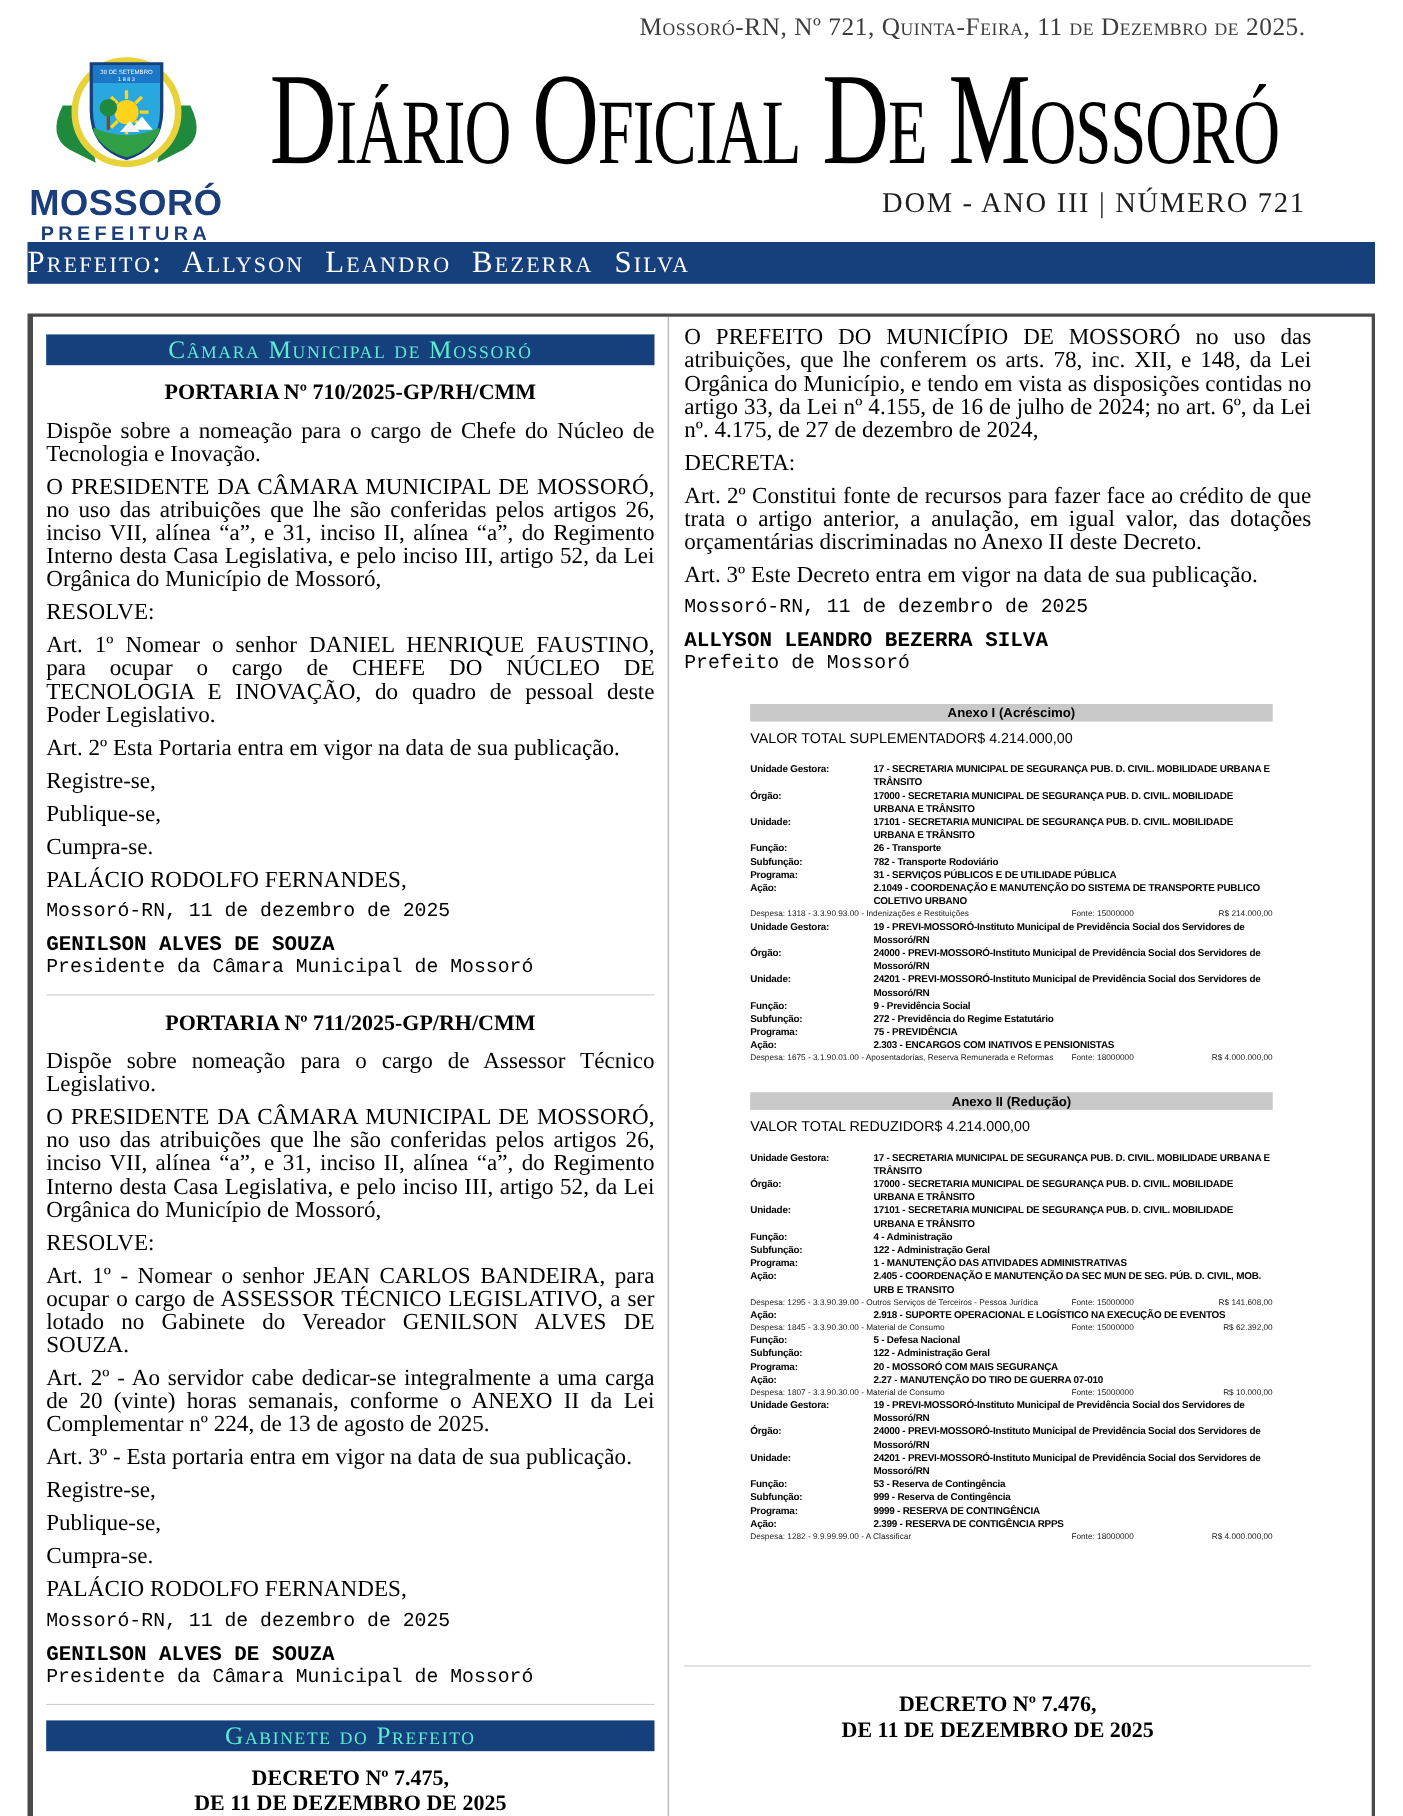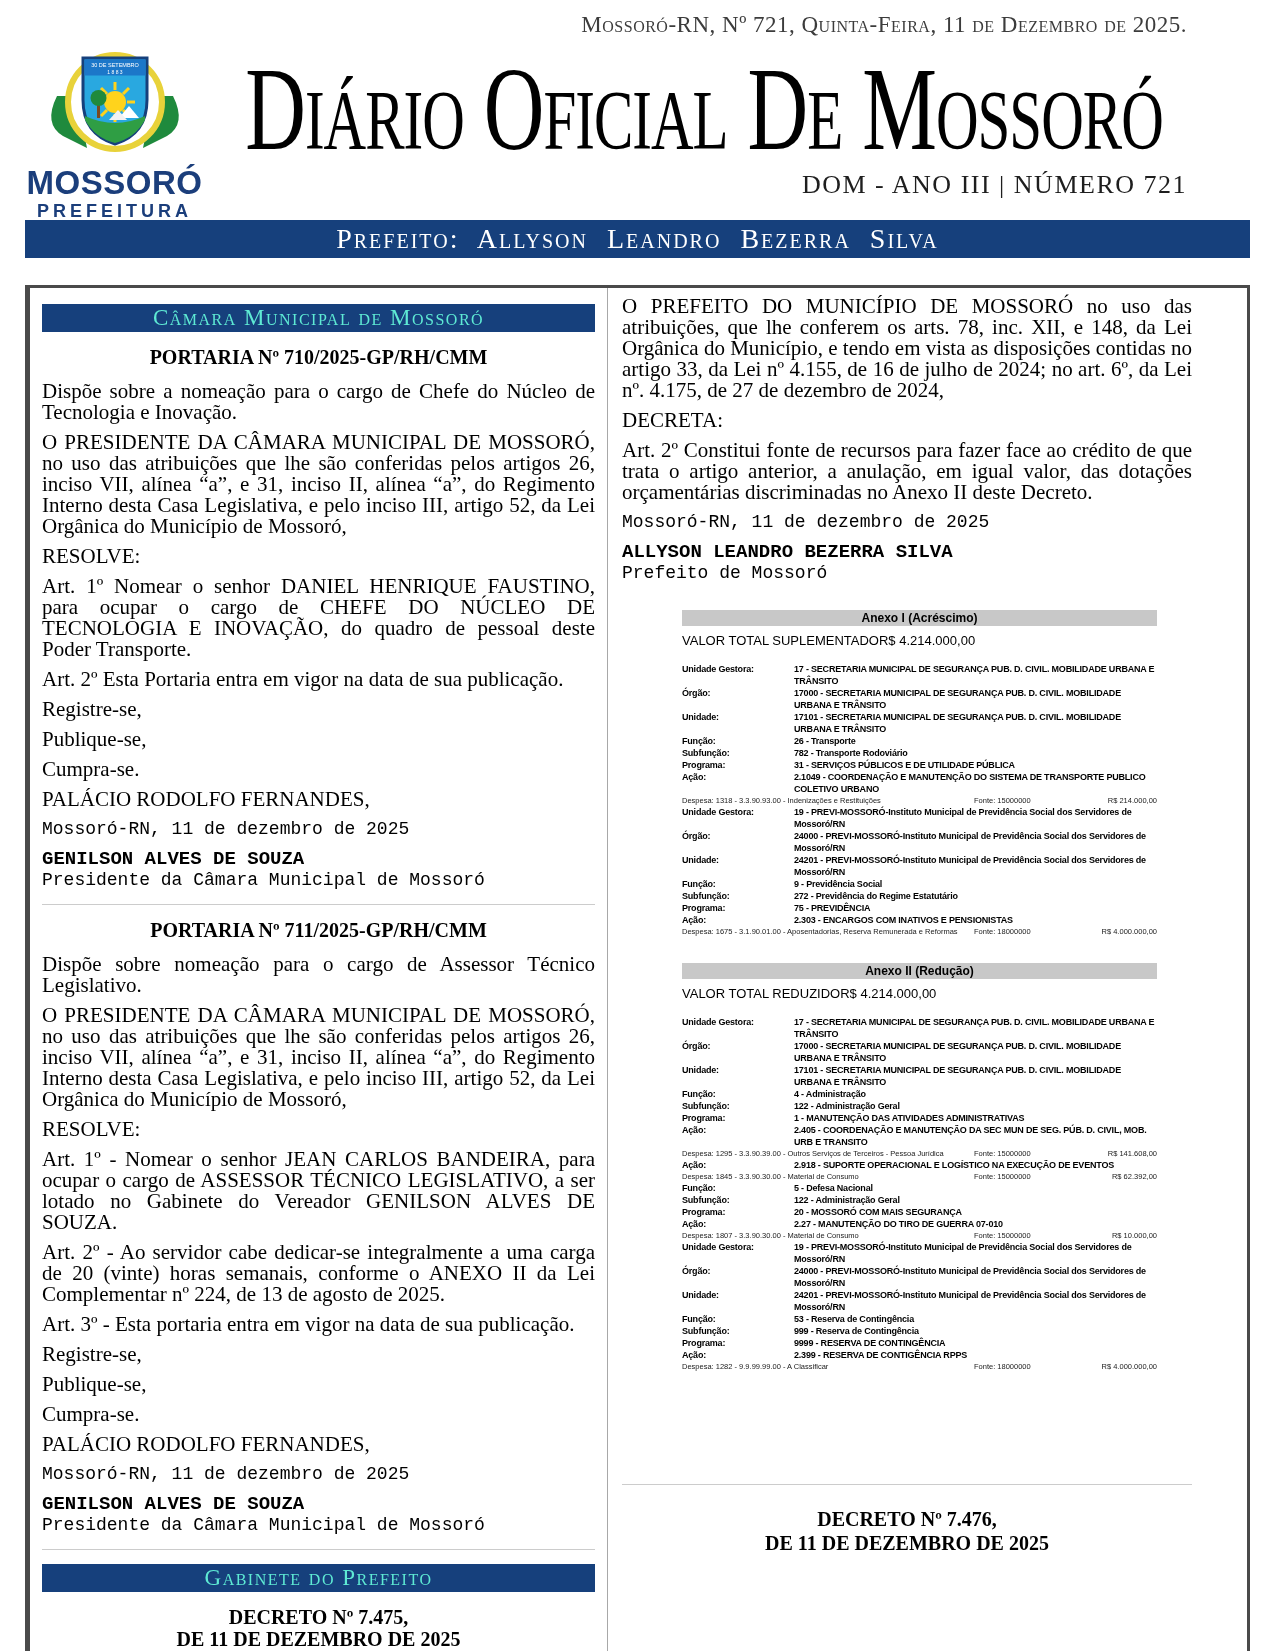--- a/index.html
+++ b/index.html
@@ -29,21 +29,21 @@
     font-variant:small-caps; font-size:84px; line-height:1;
     transform:scaleY(1.42); transform-origin:top center;
     color:#000; letter-spacing:-1px;
   }
   .edition-line {
     position:absolute; top:170px; right:88px;
     font-variant:small-caps; font-size:26px; color:#1e1e1e; letter-spacing:1.5px;
   }
   .prefeito-bar {
     position:absolute; top:220px; left:25px; right:25px; height:38px;
-    background:#16407c; color:#fff; text-align:center;
+    background:#16407c; color:#fff; text-align:left;
     font-variant:small-caps; font-size:28px; line-height:37px;
     letter-spacing:2px; word-spacing:10px;
   }
   
   .content {
     position:absolute; top:285px; left:25px; width:1225px; height:1372px;
     border:3px solid #4a4a4a; border-left-width:5px;
     display:grid; grid-template-columns:578px 1fr;
   }
   .col-left  { padding:16px 12px 0 12px; border-right:1px solid #a8a8a8; }
@@ -133,21 +133,21 @@
   <div class="content">
 
     <div class="col-left">
       <div class="section-bar">Câmara Municipal de Mossoró</div>
 
       <div class="doc-title">PORTARIA Nº 710/2025-GP/RH/CMM</div>
       <div>
           <p class="para">Dispõe sobre a nomeação para o cargo de Chefe do Núcleo de Tecnologia e Inovação.</p>
           <p class="para">O PRESIDENTE DA CÂMARA MUNICIPAL DE MOSSORÓ, no uso das atribuições que lhe são conferidas pelos artigos 26, inciso VII, alínea “a”, e 31, inciso II, alínea “a”, do Regimento Interno desta Casa Legislativa, e pelo inciso III, artigo 52, da Lei Orgânica do Município de Mossoró,</p>
           <p class="para">RESOLVE:</p>
-          <p class="para">Art. 1º Nomear o senhor DANIEL HENRIQUE FAUSTINO, para ocupar o cargo de CHEFE DO NÚCLEO DE TECNOLOGIA E INOVAÇÃO, do quadro de pessoal deste Poder Transporte.</p>
+          <p class="para">Art. 1º Nomear o senhor DANIEL HENRIQUE FAUSTINO, para ocupar o cargo de CHEFE DO NÚCLEO DE TECNOLOGIA E INOVAÇÃO, do quadro de pessoal deste Poder Legislativo.</p>
           <p class="para">Art. 2º Esta Portaria entra em vigor na data de sua publicação.</p>
           <p class="para">Registre-se,</p>
           <p class="para">Publique-se,</p>
           <p class="para">Cumpra-se.</p>
           <p class="para">PALÁCIO RODOLFO FERNANDES,</p>
         </div>
       <div class="sig">
         <div class="sig-date">Mossoró-RN, 11 de dezembro de 2025</div>
         <div class="sig-name">GENILSON ALVES DE SOUZA</div>
         <div class="sig-role">Presidente da Câmara Municipal de Mossoró</div>
@@ -182,20 +182,21 @@
         <span>DE 11 DE DEZEMBRO DE 2025</span>
       </div>
       <p class="para">Abre Crédito Suplementar no valor de R$ 4.214.000,00 para os fins que especifica e dá outras providências.</p>
     </div>
 
     <div class="col-right">
       <div>
           <p class="para">O PREFEITO DO MUNICÍPIO DE MOSSORÓ no uso das atribuições, que lhe conferem os arts. 78, inc. XII, e 148, da Lei Orgânica do Município, e tendo em vista as disposições contidas no artigo 33, da Lei nº 4.155, de 16 de julho de 2024; no art. 6º, da Lei nº. 4.175, de 27 de dezembro de 2024,</p>
           <p class="para">DECRETA:</p>
           <p class="para">Art. 2º Constitui fonte de recursos para fazer face ao crédito de que trata o artigo anterior, a anulação, em igual valor, das dotações orçamentárias discriminadas no Anexo II deste Decreto.</p>
+          <p class="para">Art. 3º Este Decreto entra em vigor na data de sua publicação.</p>
         </div>
       <div class="sig">
         <div class="sig-date">Mossoró-RN, 11 de dezembro de 2025</div>
         <div class="sig-name">ALLYSON LEANDRO BEZERRA SILVA</div>
         <div class="sig-role">Prefeito de Mossoró</div>
       </div>
 
       <div class="anexo">
         <div class="anexo-title">Anexo I (Acréscimo)</div>
         <div class="anexo-total">

